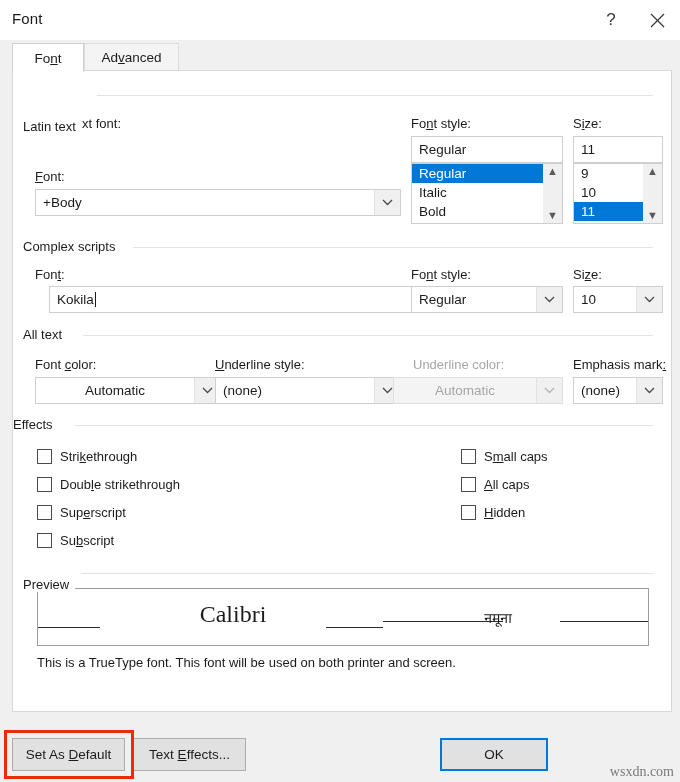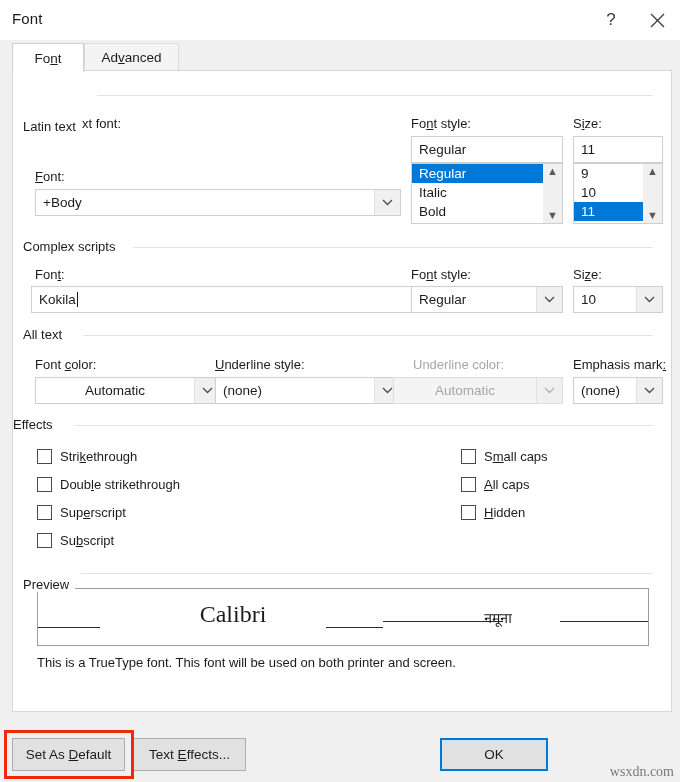--- a/index.html
+++ b/index.html
@@ -311,21 +311,21 @@
       <div class="sbar">
         <span class="arrw">▲</span>
         <span class="arrw">▼</span>
       </div>
     </div>
 
     <div class="group-label" style="left:10px; top:168px;">Complex scripts</div>
     <div class="group-rule" style="left:120px; top:176px; width:520px;"></div>
 
     <div class="fieldlabel" style="left:22px; top:196px;"><span>Fon</span><u>t</u><span>:</span></div>
-    <div class="combo" style="left:18px; top:215px; width:412px;">
+    <div class="combo" style="left:36px; top:215px; width:412px;">
       <div class="val">
           <span>Kokila</span>
           <span class="caret"></span>
         </div>
       <div class="arrow">
         <svg class="chev" width="11" height="7" viewBox="0 0 11 7">
             <polyline points="1,1 5.5,5.5 10,1" fill="none" stroke="#4a4a4a" stroke-width="1.3"></polyline>
           </svg>
       </div>
     </div>

